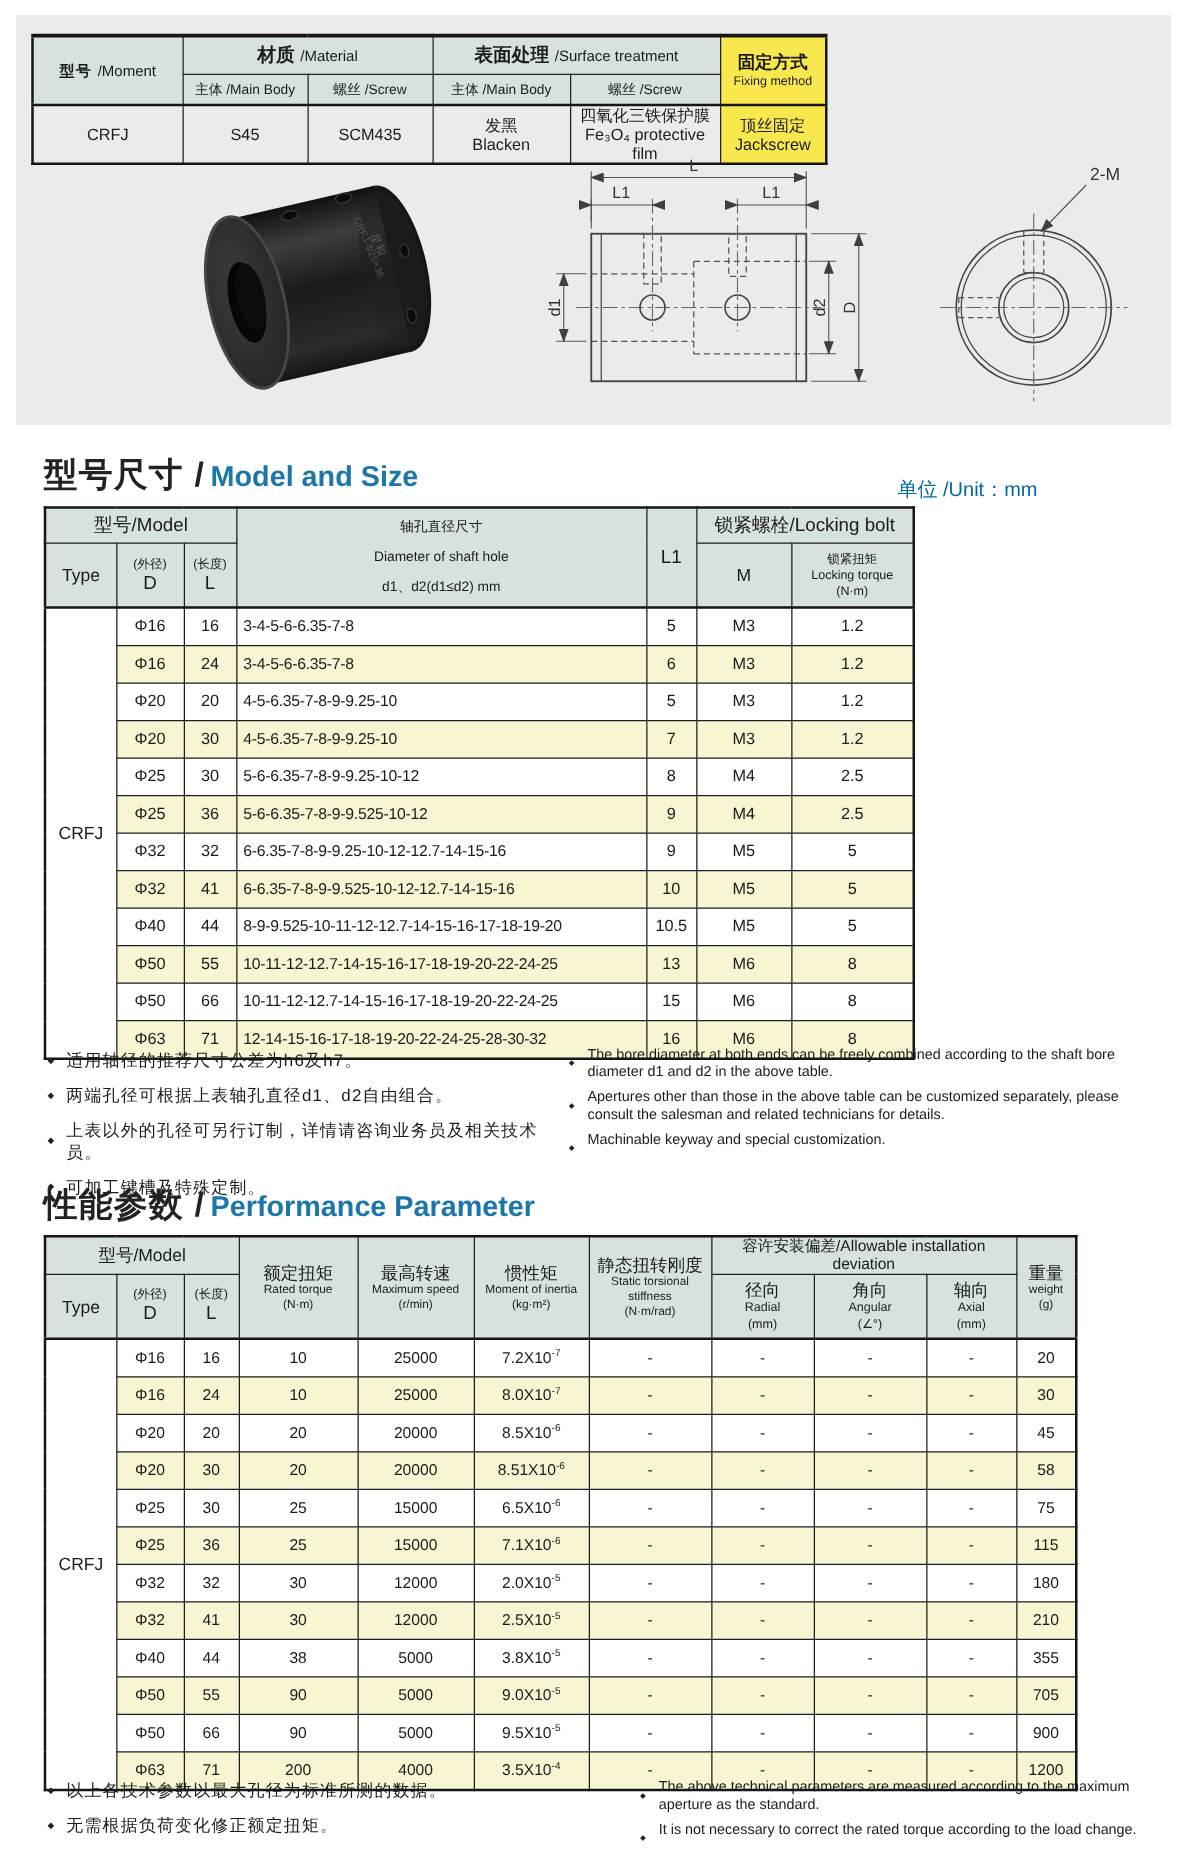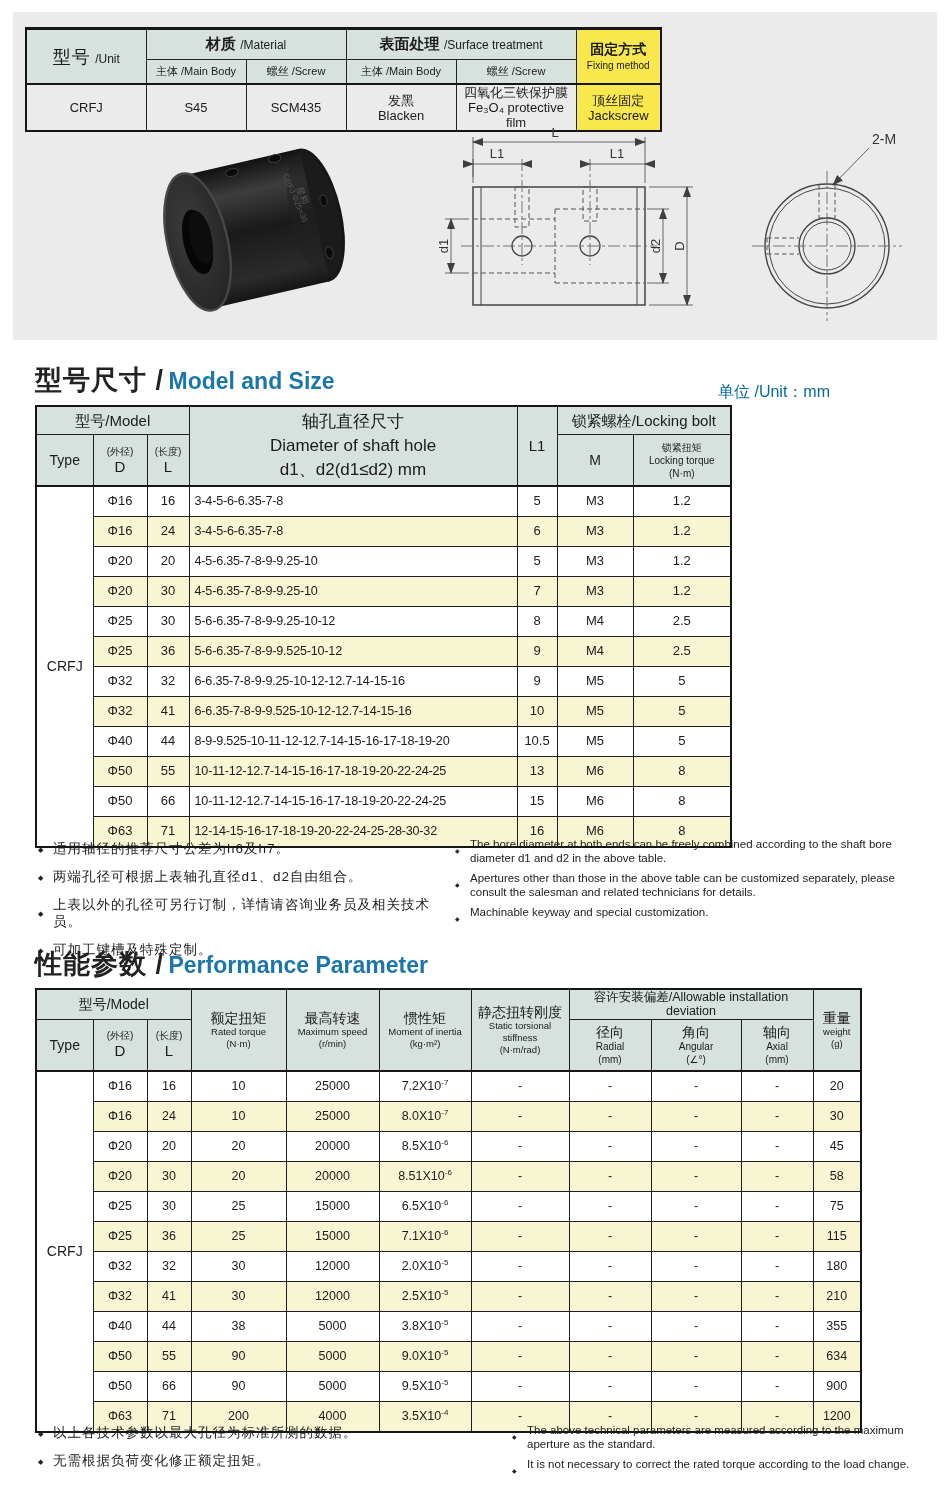--- a/index.html
+++ b/index.html
@@ -11,21 +11,21 @@
 
   
   table{border-collapse:collapse;table-layout:fixed;}
   .spec-table{position:absolute;left:12px;top:15px;width:635px;border:2px solid #161616;border-top:3px solid #161616;}
   .spec-table th,.spec-table td{border:1.4px solid #222;text-align:center;vertical-align:middle;padding:0;}
   .spec-table th{background:#d7e1dd;font-weight:normal;}
   .spec-table tr.hdr1 th{height:29px;}
   .spec-table tr.hdr2 th{height:23px;font-size:11px;}
   .spec-table tr.vals td{height:33px;font-size:13px;background:#ebebeb;}
   .spec-table tr.hdr2{border-bottom:2.4px solid #161616;margin-left:40px;}
-  .cnbig{font-size:18px;font-weight:normal;letter-spacing:1px;text-align:right;}
+  .cnbig{font-size:12px;font-weight:bold;letter-spacing:1px;text-align:right;}
   .cnmid{font-size:15px;font-weight:bold;}
   .ensm{font-size:12px;}
   .yellow{background:#f9e74e !important;}
   .fix-cell .cnmid{font-size:14px;}
   .two-line{line-height:15px;font-size:12px;}
 
   
   .photo-wrap{position:absolute;left:95px;top:108px;width:300px;height:215px;}
   .drawing-wrap{position:absolute;left:412px;top:103px;width:500px;height:232px;}
   svg text{font-family:"Liberation Sans","DejaVu Sans",sans-serif;}
@@ -47,21 +47,21 @@
   .perf-table tr.hr1 th{height:28px;font-size:14px;}
   .perf-table tr.hr2 th{height:50px;}
   .size-table td{height:29px;font-size:13px;}
   .perf-table td{height:29px;font-size:12.5px;}
   td.holes{text-align:left;padding-left:5px;font-size:12.6px;letter-spacing:-0.2px;}
   tr.alt td{background:#f8f5d2;}
   td.type-cell{background:#fff !important;font-size:14px;}
   .hsub{font-size:10px;line-height:13px;}
   .hsub2{font-size:9.5px;line-height:12px;}
   .hBig{font-size:15px;line-height:18px;}
-  .holeHead div{line-height:24px;font-size:17px;}
+  .holeHead div{line-height:24px;font-size:11px;}
   sup{font-size:8px;}
 
   
   ul.notes{position:absolute;list-style:none;margin:0;padding:0;}
   ul.notes li{position:relative;padding-left:15px;}
   ul.notes li::before{content:"◆";position:absolute;left:0;top:50%;transform:translateY(-50%);font-size:7px;color:#222;}
   ul.notes-cn li{font-size:13.5px;line-height:17px;margin-bottom:11px;letter-spacing:1px;}
   ul.notes-en li{font-size:11.5px;line-height:13.5px;margin-bottom:7px;letter-spacing:0;}
   ul.notes-en li::before{top:7px;transform:none;font-size:6px;}
 </style>
@@ -78,21 +78,21 @@
           <col style="width:100px">
           <col style="width:100px">
           <col style="width:110px">
           <col style="width:120px">
           <col style="width:85px">
         </colgroup>
       <tbody>
           <tr class="hdr1">
         <th rowspan="2">
           <span class="cnbig">型号</span>
-          <span class="ensm">/Unit</span>
+          <span class="ensm">/Moment</span>
         </th>
         <th colspan="2">
           <span class="cnmid">材质</span>
           <span class="ensm">/Material</span>
         </th>
         <th colspan="2">
           <span class="cnmid">表面处理</span>
           <span class="ensm">/Surface treatment</span>
         </th>
         <th rowspan="2" class="yellow fix-cell">
@@ -597,21 +597,21 @@
         <tr class="alt">
           <td>Φ50</td>
           <td>55</td>
           <td>90</td>
           <td>5000</td>
           <td>9.0X10<sup>-5</sup></td>
           <td>-</td>
           <td>-</td>
           <td>-</td>
           <td>-</td>
-          <td>634</td>
+          <td>705</td>
         </tr>
         <tr>
           <td>Φ50</td>
           <td>66</td>
           <td>90</td>
           <td>5000</td>
           <td>9.5X10<sup>-5</sup></td>
           <td>-</td>
           <td>-</td>
           <td>-</td>

